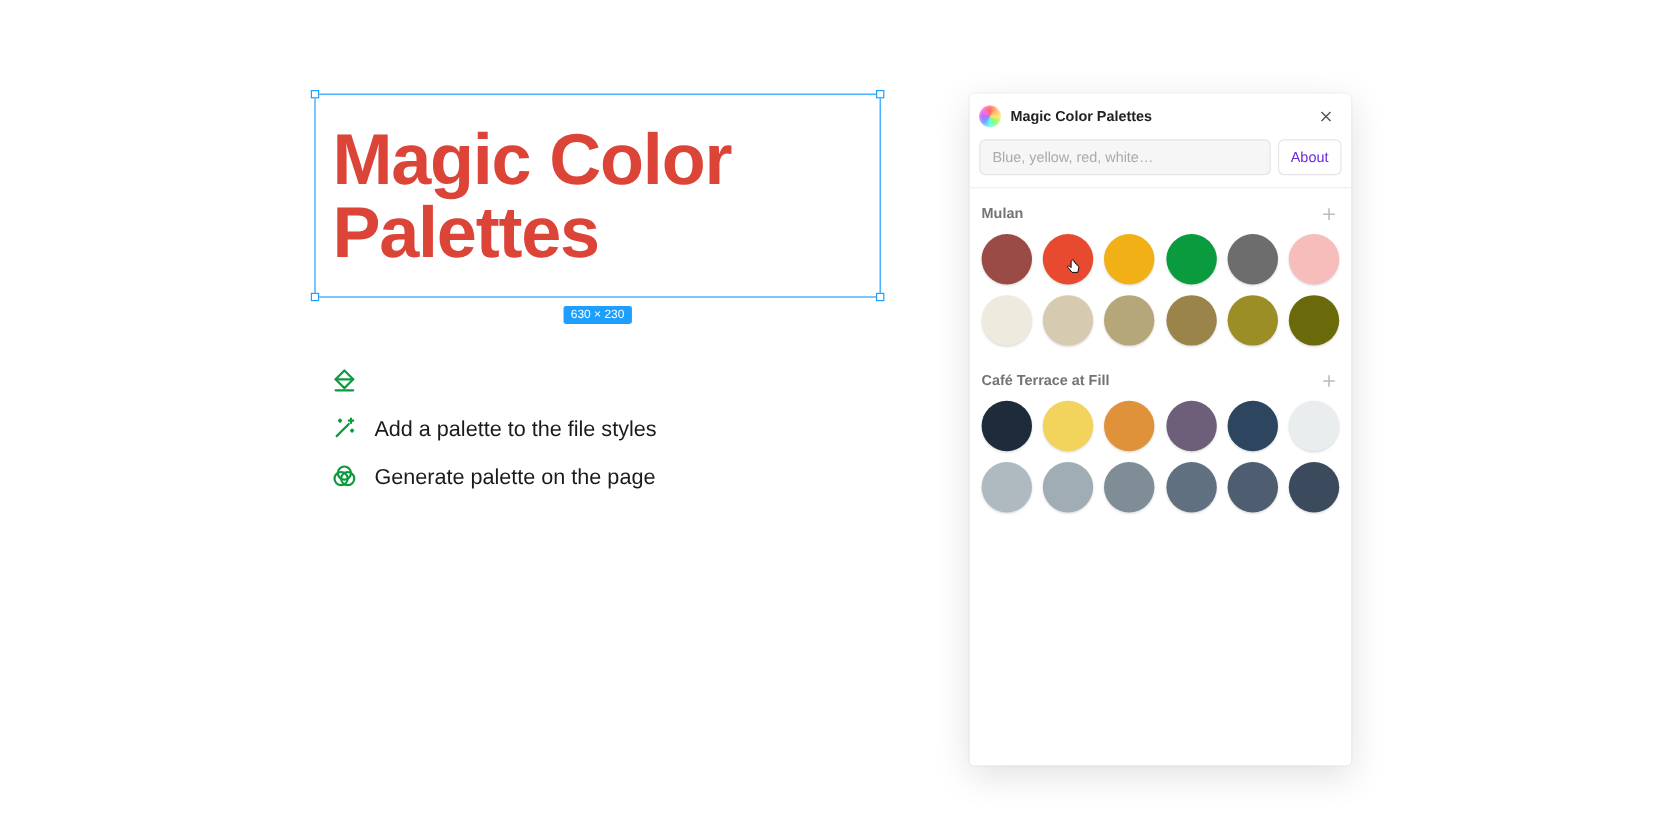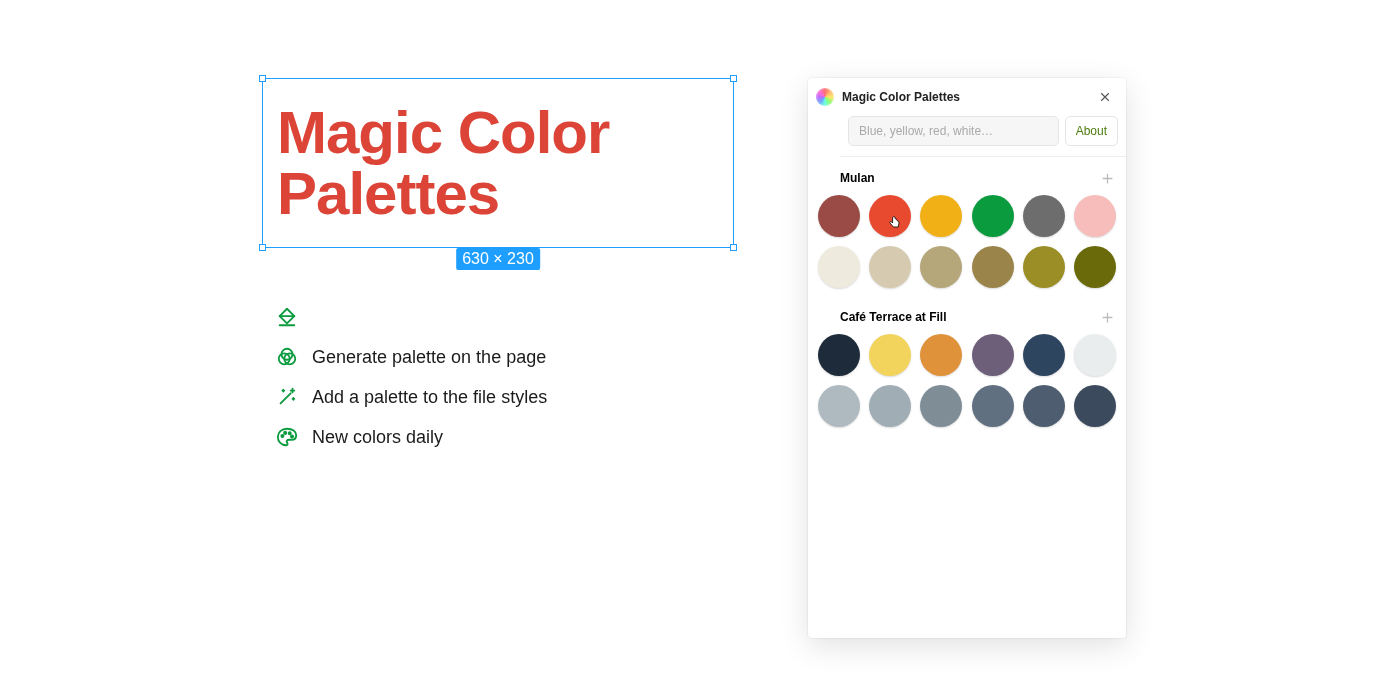--- a/index.html
+++ b/index.html
@@ -49,21 +49,21 @@
     font-family: "Helvetica Neue", Arial, sans-serif;
   }
 
   .dims-badge {
     position: absolute;
     left: 50%;
     transform: translateX(-50%);
     bottom: -23px;
     background: #1e9fff;
     color: #fff;
-    font-size: 16px;
+    font-size: 10px;
     padding: 2px 6px;
     border-radius: 2px;
     font-weight: 500;
   }
 
   .features {
     margin-top: 58px;
     margin-left: 14px;
   }
   .feature-item {
@@ -126,41 +126,40 @@
     color: #555;
     cursor: pointer;
     font-size: 14px;
   }
 
   .plugin-toolbar {
     display: flex;
     gap: 6px;
     padding: 0 8px 10px 8px;
     border-bottom: 1px solid #eee;
-    margin-left: 32px;
   }
   .search-input {
     flex: 1;
     height: 30px;
     border: 1px solid #e5e5e5;
     background: #f6f6f6;
     border-radius: 5px;
     padding: 0 10px;
     font-size: 12px;
     color: #333;
   }
   .search-input::placeholder { color: #aaa; }
   .about-btn {
     height: 30px;
     padding: 0 10px;
     border: 1px solid #e5e5e5;
     background: #fff;
     border-radius: 5px;
     font-size: 12px;
-    color: #4d7c0f;
+    color: #6d28d9;
     cursor: pointer;
   }
 
   .palette-scroll {
     flex: 1;
     overflow: hidden;
     padding: 6px 8px 0 8px;
   }
 
   .palette-group {
@@ -168,22 +167,21 @@
   }
   .palette-head {
     display: flex;
     align-items: center;
     justify-content: space-between;
     padding: 6px 2px 8px 2px;
   }
   .palette-name {
     font-size: 12px;
     font-weight: 700;
-    color: #000000;
-    margin-left: 22px;
+    color: #737373;
   }
   .palette-add {
     width: 18px;
     height: 18px;
     display: flex;
     align-items: center;
     justify-content: center;
     color: #bbb;
     cursor: pointer;
     font-size: 15px;
@@ -230,53 +228,41 @@
 
   <div class="features">
     <div class="feature-item">
       <span class="feature-icon">
         <svg viewBox="0 0 24 24" width="22" height="22" fill="none" stroke="currentColor" stroke-width="2" stroke-linejoin="round" stroke-linecap="round">
           <path d="M12 3 L4 11 L12 19 L20 11 Z"></path>
           <path d="M4 11 L20 11"></path>
           <path d="M4 21 L20 21"></path>
         </svg>
       </span>
-    </div>
-    <div class="feature-item">
-      <span class="feature-icon">
-        <svg viewBox="0 0 24 24" width="22" height="22" fill="none" stroke="currentColor" stroke-width="2">
-          <circle cx="9" cy="14" r="6"></circle>
-          <circle cx="15" cy="14" r="6"></circle>
-          <circle cx="12" cy="9" r="6"></circle>
-        </svg>
-      </span>
-      <span>Generate palette on the page</span>
     </div>
     <div class="feature-item">
       <span class="feature-icon">
         <svg viewBox="0 0 24 24" width="22" height="22" fill="none" stroke="currentColor" stroke-width="2" stroke-linecap="round">
           <path d="M5 19 L16 8"></path>
           <path d="M18 3 L18 7 M16 5 L20 5"></path>
           <path d="M8 4 L8 6 M7 5 L9 5"></path>
           <path d="M19 13 L19 15 M18 14 L20 14"></path>
         </svg>
       </span>
       <span>Add a palette to the file styles</span>
     </div>
     <div class="feature-item">
       <span class="feature-icon">
         <svg viewBox="0 0 24 24" width="22" height="22" fill="none" stroke="currentColor" stroke-width="2">
-          <path d="M12 3 C6 3 2 7 2 12 C2 17 6 21 11 21 C13 21 13 19 12 18 C11 17 12 15 14 15 L17 15 C20 15 22 13 22 10 C22 6 18 3 12 3 Z"></path>
-          <circle cx="7" cy="11" r="1.2" fill="currentColor"></circle>
-          <circle cx="10" cy="7.5" r="1.2" fill="currentColor"></circle>
-          <circle cx="15" cy="8" r="1.2" fill="currentColor"></circle>
-          <circle cx="17.5" cy="11.5" r="1.2" fill="currentColor"></circle>
+          <circle cx="9" cy="14" r="6"></circle>
+          <circle cx="15" cy="14" r="6"></circle>
+          <circle cx="12" cy="9" r="6"></circle>
         </svg>
       </span>
-      <span>New colors daily</span>
+      <span>Generate palette on the page</span>
     </div>
   </div>
 </div>
 
 <div class="plugin-window">
   <div class="plugin-header">
     <div class="plugin-logo"></div>
     <div class="plugin-title">Magic Color Palettes</div>
     <div class="plugin-close">
       <svg viewBox="0 0 16 16" width="12" height="12" stroke="currentColor" stroke-width="1.6" fill="none">

